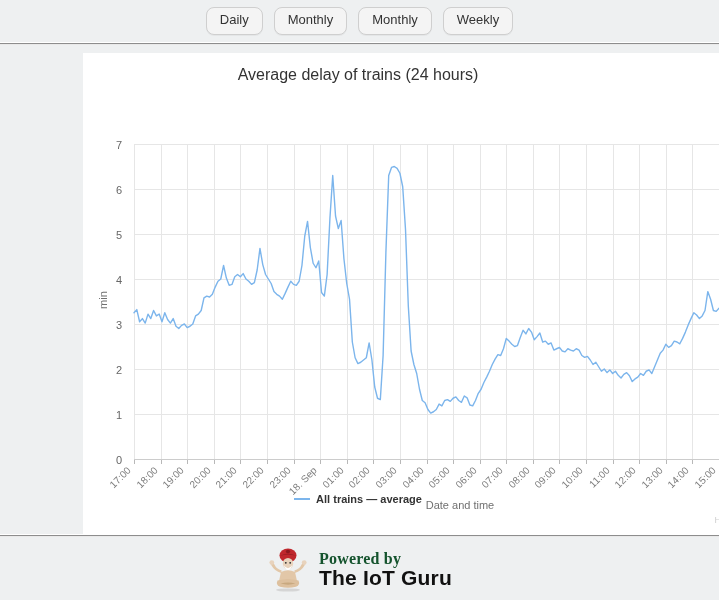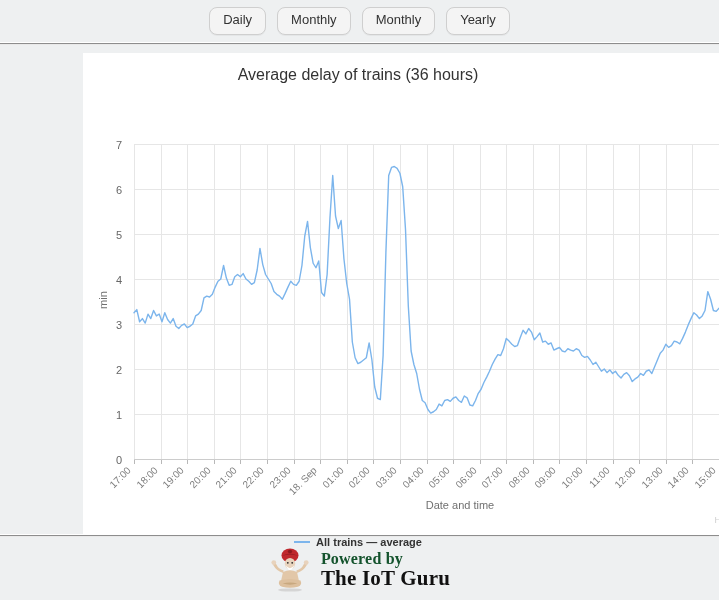--- a/index.html
+++ b/index.html
@@ -101,21 +101,20 @@
 
   #legend {
     position: absolute;
     left: 0;
     top: 440px;
     width: 550px;
     display: flex;
     align-items: center;
     justify-content: center;
     gap: 6px;
-    margin-top: 43px;
   }
   #legend .legend-swatch {
     display: inline-block;
     width: 16px;
     height: 2px;
     background: #7cb5ec;
   }
   #legend .legend-label {
     font-size: 11px;
     color: #333333;
@@ -144,43 +143,43 @@
   #guru-logo { width: 42px; height: 46px; display: block; }
   #footer-text { line-height: 1.05; }
   #powered-by {
     font-family: "Liberation Serif", serif;
     font-weight: bold;
     font-size: 16px;
     color: #14532d;
     letter-spacing: .2px;
   }
   #brand-name {
-    font-family: Liberation Serif, serif;
+    font-family: Liberation Sans, sans-serif;
     font-weight: bold;
     font-size: 21px;
     color: #111111;
     letter-spacing: .2px;
   }
 </style>
 </head>
 <body>
 
 <div id="tabbar">
   <button class="tab-btn">Daily</button>
   <button class="tab-btn">Monthly</button>
   <button class="tab-btn">Monthly</button>
-  <button class="tab-btn">Yearly</button>
+  <button class="tab-btn">Weekly</button>
 </div>
 
 <div class="hrule"></div>
 
 <div id="chart-region">
   <div id="chart-panel">
 
-    <div id="chart-title">Average delay of trains (36 hours)</div>
+    <div id="chart-title">Average delay of trains (24 hours)</div>
 
     <svg id="plot-svg" viewBox="0 0 719 482" preserveAspectRatio="none">
       <g id="grid-group">
           <line x1="134" y1="414.5" x2="719" y2="414.5" class="grid-line"></line>
           <line x1="134" y1="369.5" x2="719" y2="369.5" class="grid-line"></line>
           <line x1="134" y1="324.5" x2="719" y2="324.5" class="grid-line"></line>
           <line x1="134" y1="279.5" x2="719" y2="279.5" class="grid-line"></line>
           <line x1="134" y1="234.5" x2="719" y2="234.5" class="grid-line"></line>
           <line x1="134" y1="189.5" x2="719" y2="189.5" class="grid-line"></line>
           <line x1="134" y1="144.5" x2="719" y2="144.5" class="grid-line"></line>

